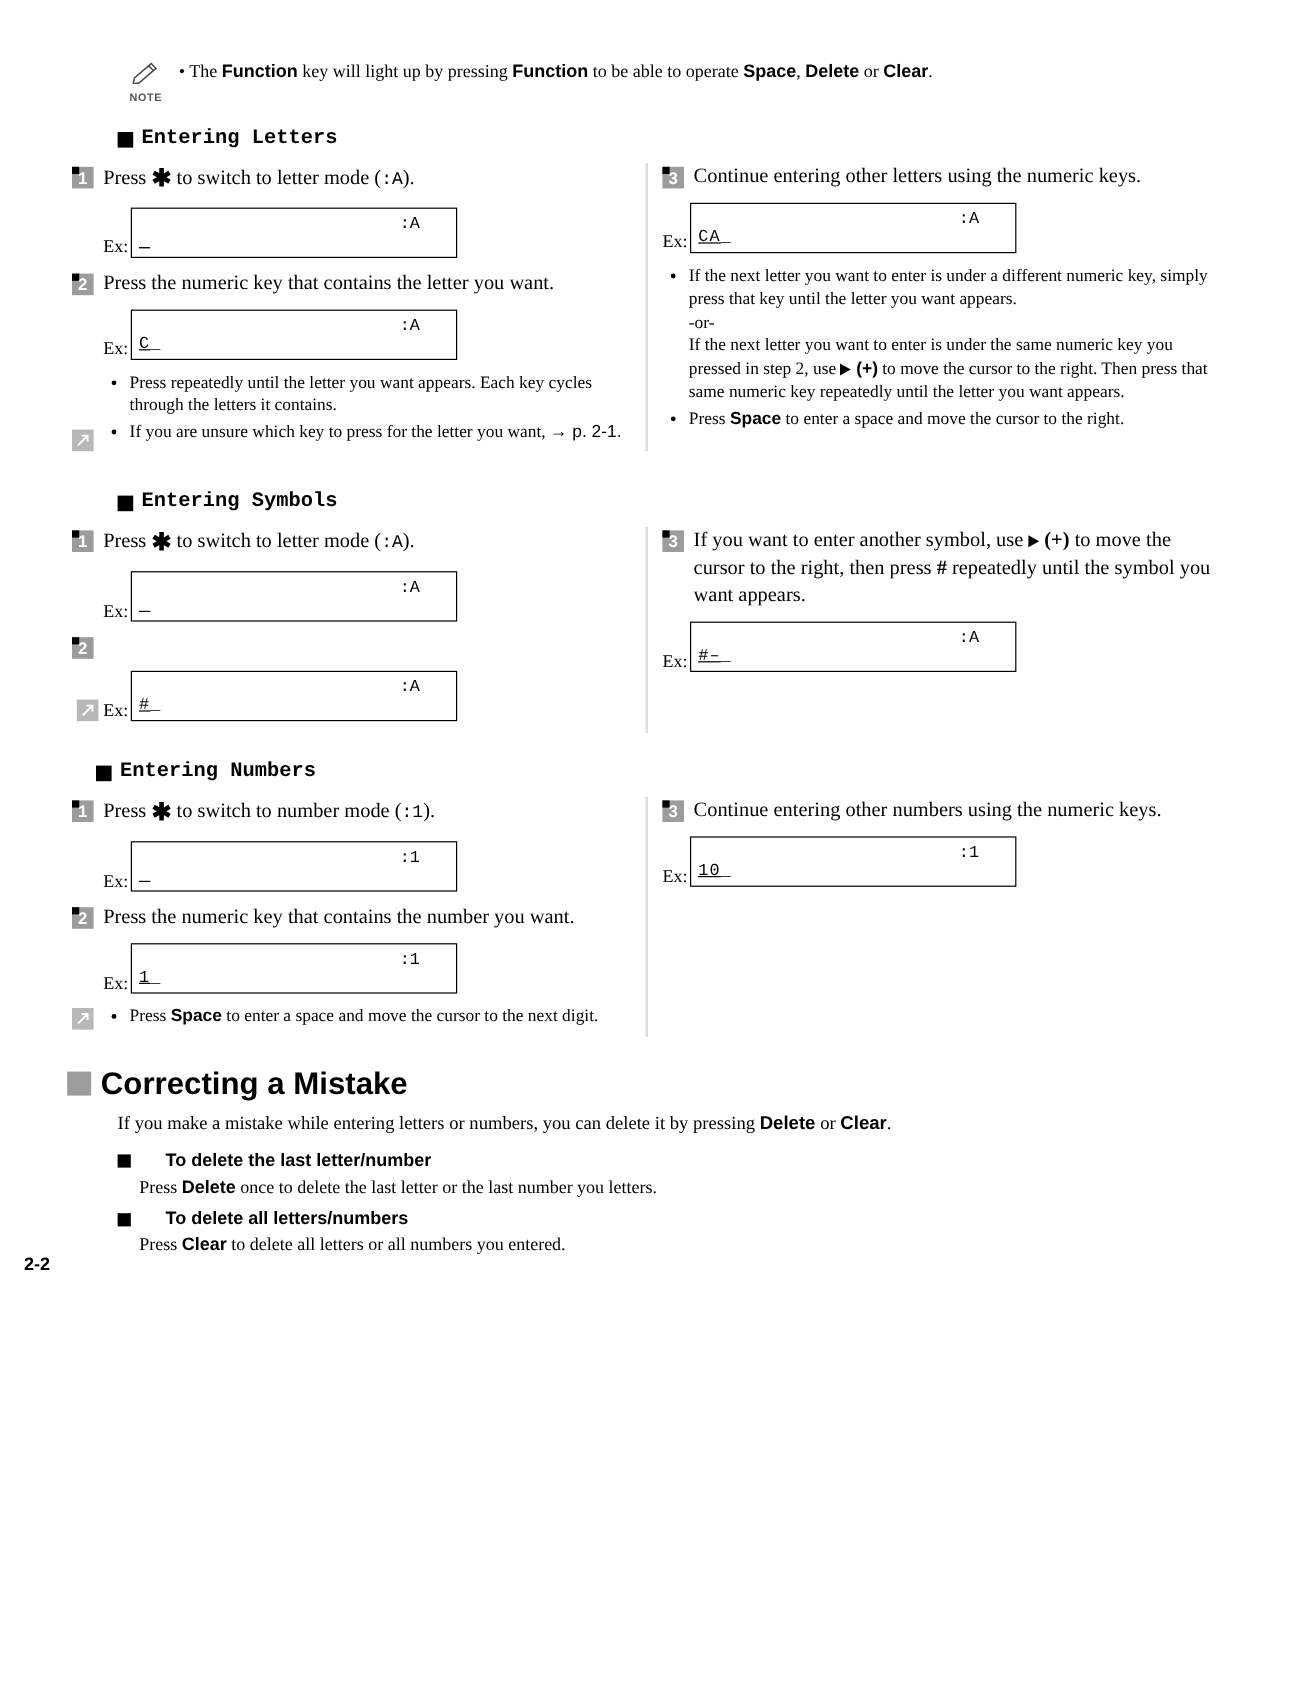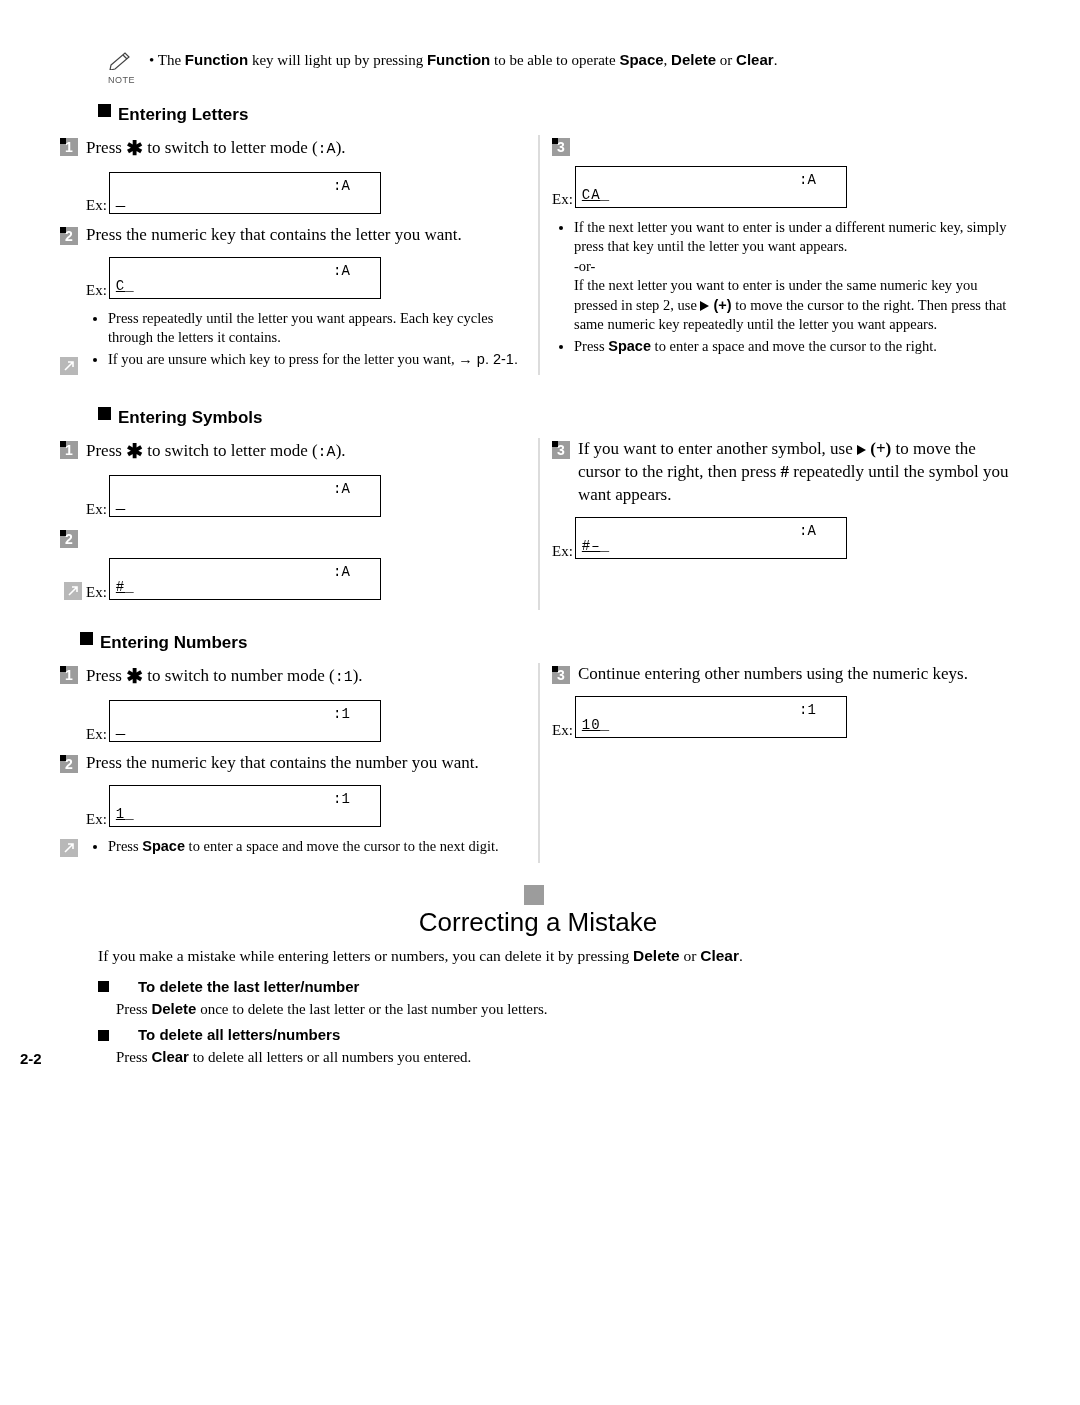--- a/index.html
+++ b/index.html
@@ -12,42 +12,43 @@
     width: 960px;
     line-height: 1.35;
   }
   .note-row {
     display: flex;
     align-items: flex-start;
     margin-bottom: 18px;
     margin-left: 48px;
   }
   .note-icon-holder {
-    text-align: left;
+    text-align: right;
     margin-right: 14px;
     flex: 0 0 auto;
+    font-weight: bold;
   }
   .note-label {
     font-family: Arial, Helvetica, sans-serif;
     font-size: 9px;
     letter-spacing: 0.5px;
     color: #555;
     margin-top: -2px;
   }
   .note-text {
     font-size: 15px;
   }
   .note-text b {
     font-family: Arial, Helvetica, sans-serif;
     font-weight: bold;
   }
   .section-head {
     display: flex;
-    align-items: flex-start;
-    font-family: Liberation Sans, sans-serif;
+    align-items: center;
+    font-family: Liberation Mono, monospace;
     font-weight: bold;
     font-size: 17px;
     margin: 10px 0 8px 38px;
   }
   .section-head .sq {
     width: 13px;
     height: 13px;
     background: #000;
     margin-right: 7px;
     flex: 0 0 auto;
@@ -166,24 +167,23 @@
     background:#b8b8b8;
     display:flex;align-items:center;justify-content:center;
     position:absolute;
     left:0;
   }
   .link-icon svg { width:12px;height:12px; }
   .big-heading {
     display:flex;
     align-items:center;
     font-family: Arial Black, Arial, sans-serif;
-    font-weight: 400;
+    font-weight: 700;
     font-size: 26px;
     margin: 22px 0 6px -4px;
-    flex-direction: column;
   }
   .big-heading .sq-big {
     width:20px;height:20px;background:#9c9c9c;margin-right:8px;flex:0 0 auto;
   }
   .body-para {
     margin-left: 38px;
     font-size: 15.5px;
     margin-bottom: 10px;
   }
   .body-para .b {
@@ -206,21 +206,21 @@
   .sub-body .b {
     font-family: Arial, Helvetica, sans-serif;
     font-weight: bold;
   }
   .page-num {
     font-family: Arial, Helvetica, sans-serif;
     font-weight: bold;
     font-size: 15px;
     position: absolute;
     left: 20px;
-    bottom: 28px;
+    bottom: 14px;
   }
   .page-wrap { position: relative; }
   ul { padding-left: 16px; margin:2px 0; }
 </style>
 </head>
 <body class="page-wrap">
 
 <div class="note-row">
   <div class="note-icon-holder">
     <span>
@@ -275,20 +275,21 @@
     </ul>
     <span class="link-icon" style="bottom:0;">
       <svg viewBox="0 0 12 12">
           <path d="M2 10 L10 2 M5 2 H10 V7" stroke="#fff" stroke-width="1.6" fill="none"></path>
         </svg>
     </span>
   </div>
   <div class="col right">
     <div class="step">
       <span class="step-num">3</span>
+      <span class="step-body">Continue entering other letters using the numeric keys.</span>
     </div>
     <div class="ex-row">
       <span class="ex-label">Ex:</span>
       <div class="display">
         <span class="mode">:A</span>
         <span class="lcd"><span class="under">CA</span><span>_</span></span>
       </div>
     </div>
     <ul class="sub-bullets" style="margin-left:6px;">
       <li>

